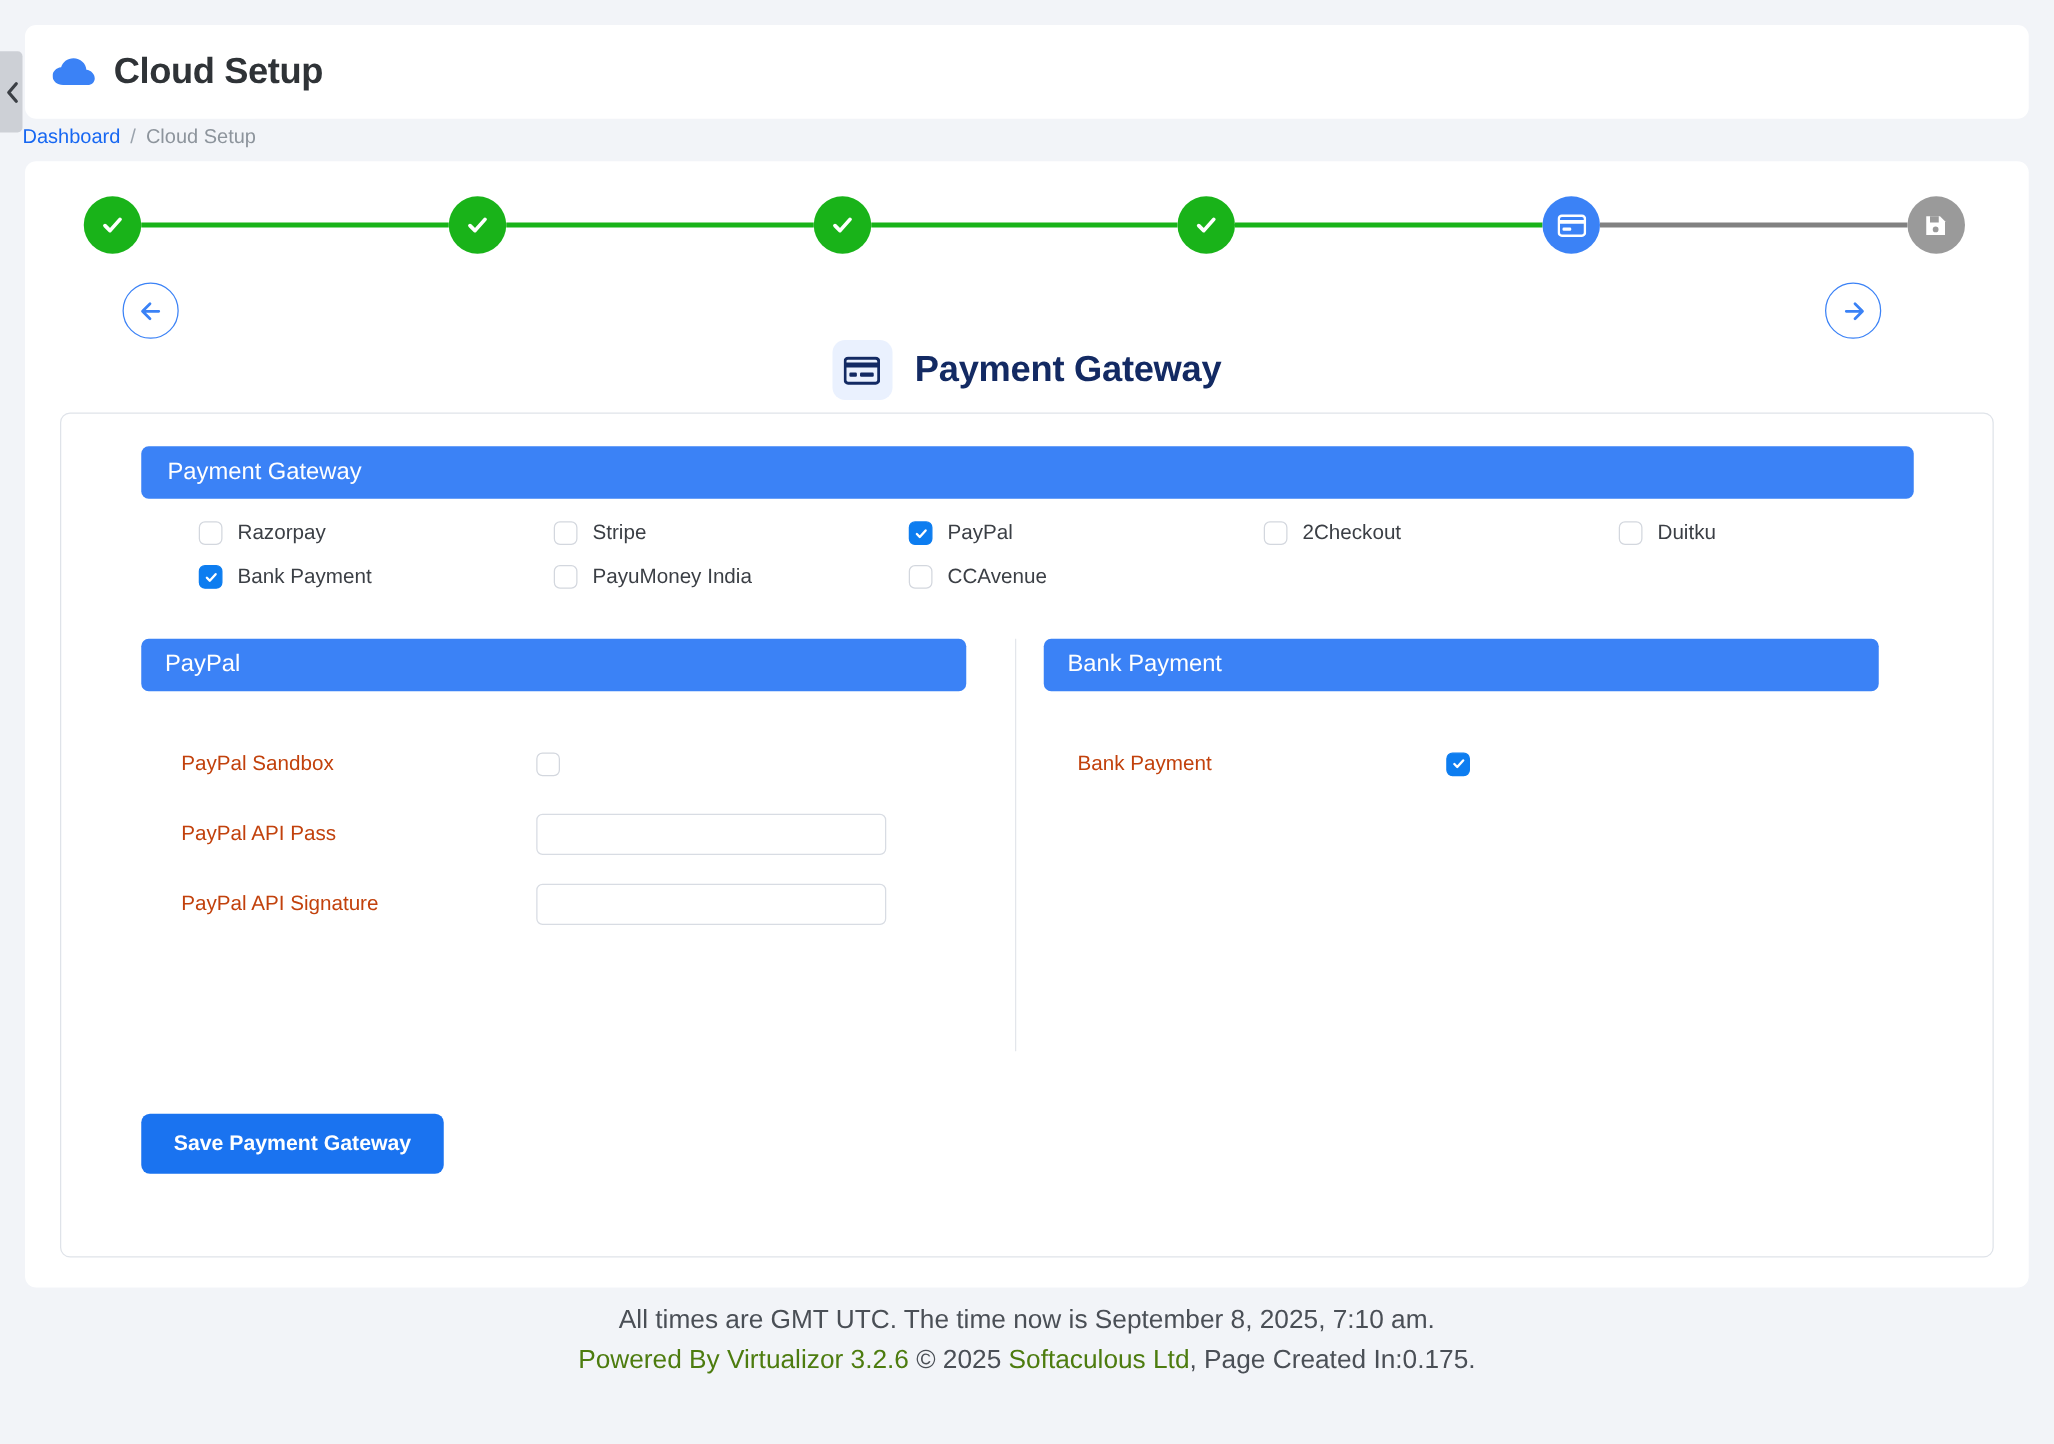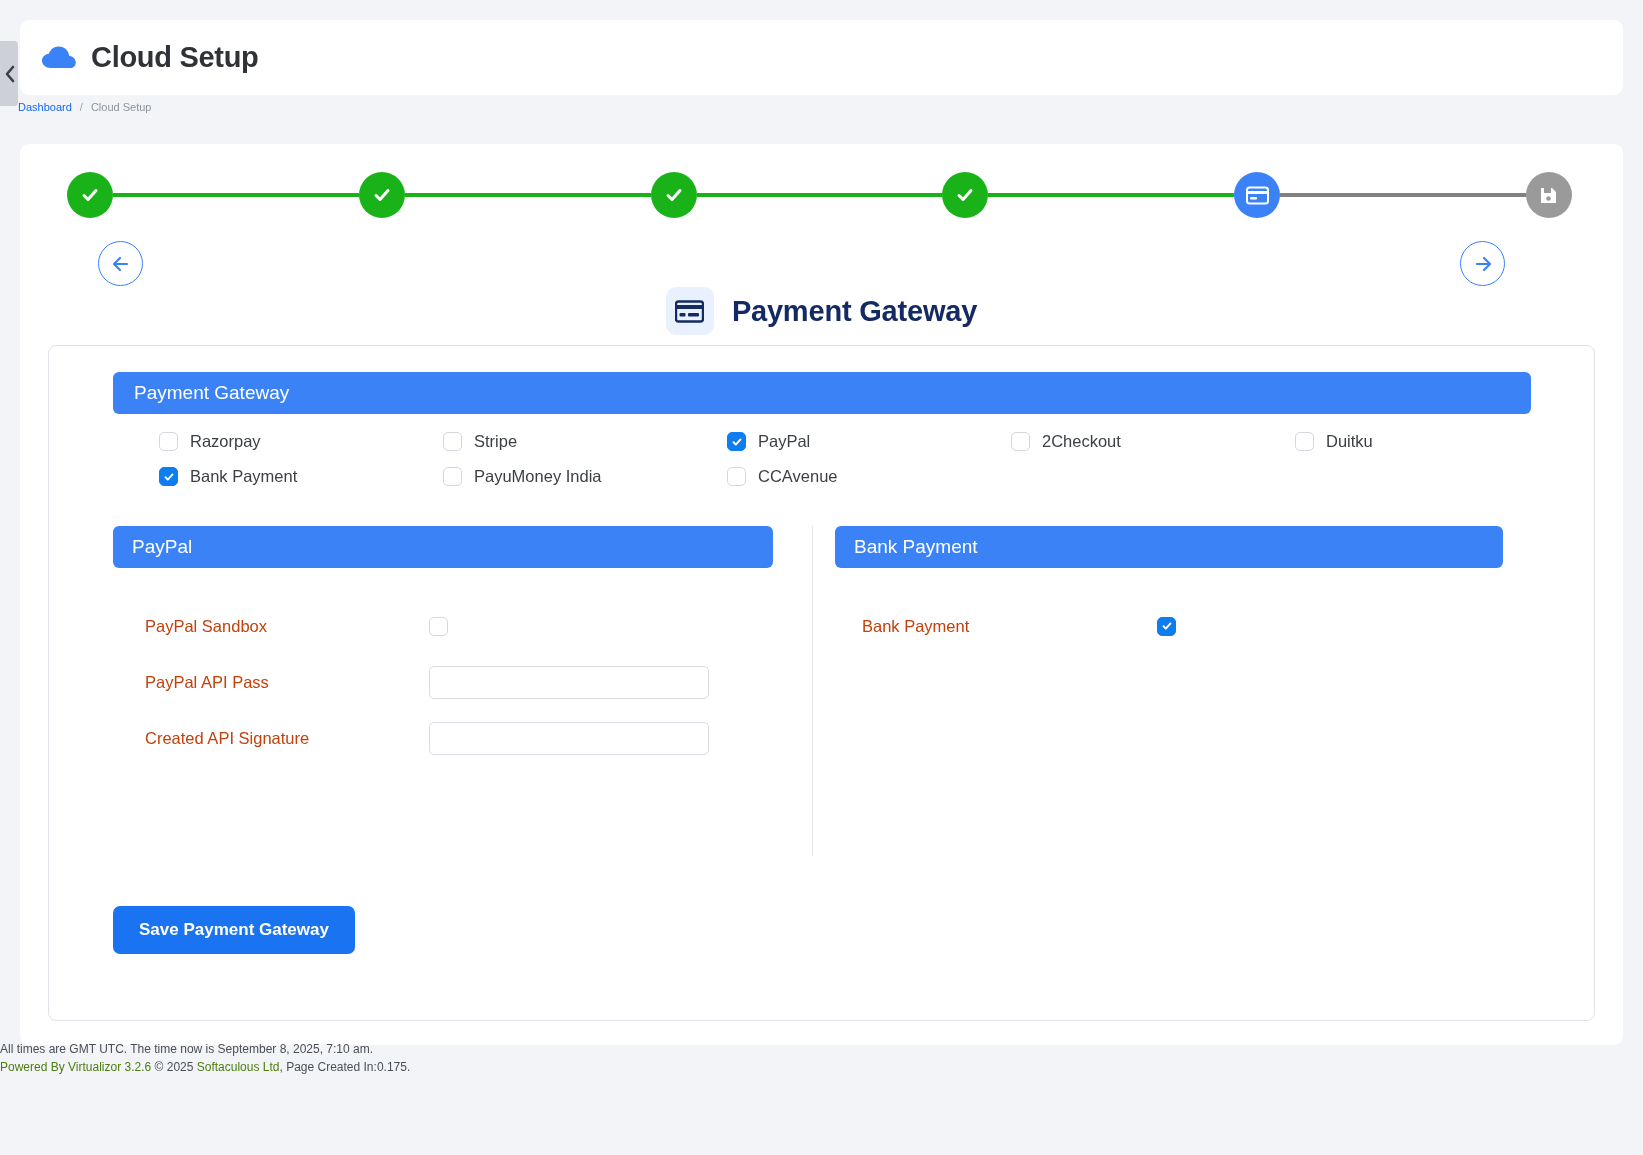--- a/index.html
+++ b/index.html
@@ -33,29 +33,29 @@
   }
   .header-inner { display: flex; align-items: center; gap: 15px; padding-left: 22px; }
   .cloud-icon { display:block; }
   .app-title {
     font-size: 29px; font-weight: 700; color: #2f3337; letter-spacing: -0.3px;
   }
 
   
   .breadcrumb {
     position: absolute; left: 18px; top: 101px;
-    font-size: 11px; display: flex; align-items: center; gap: 8px;
+    font-size: 16px; display: flex; align-items: center; gap: 8px;
   }
   .bc-link { color: #1767f2; cursor: pointer; }
   .bc-sep { color: #9aa3ad; }
   .bc-current { color: #8d949c; }
 
   
   .main-card {
-    position: absolute; left: 20px; top: 144px;
+    position: absolute; left: 20px; top: 129px;
     width: 1603px; height: 901px;
     background: #ffffff;
     border-radius: 9px;
   }
 
   
   .stepper {
     position: absolute; left: 47px; top: 25px;
     width: 1505px; height: 52px;
     display: flex; align-items: center;
@@ -166,21 +166,21 @@
     height: 48px; padding: 0 26px;
     background: #1a73f0; color: #fff;
     border: none; border-radius: 7px;
     font-size: 17px; font-weight: 600; cursor: pointer;
     font-family: "Liberation Sans", sans-serif;
   }
 
   
   .footer {
     position: absolute; left: 0; top: 1040px; width: 100%;
-    text-align: left; font-size: 12px; color: #4a4f56; line-height: 1.5;
+    text-align: center; font-size: 21px; color: #4a4f56; line-height: 1.5;
   }
   .footer a { color: #4d7c0f; text-decoration: none; cursor: pointer; }
 </style>
 </head>
 <body>
 
 <div class="page">
 
   <div class="collapse-tab">
     <svg width="11" height="18" viewBox="0 0 11 18">
@@ -338,21 +338,21 @@
               <span class="lbl">PayPal Sandbox</span>
               <span class="cb">
                 
               </span>
             </div>
             <div class="form-row">
               <span class="lbl">PayPal API Pass</span>
               <input class="txt-input" type="text" value="" style="">
             </div>
             <div class="form-row">
-              <span class="lbl">Created API Signature</span>
+              <span class="lbl">PayPal API Signature</span>
               <input class="txt-input" type="text" value="" style="">
             </div>
           </div>
         </div>
 
         <div class="subpanel-divider">
           <div class="vline"></div>
         </div>
 
         <div class="subpanel subpanel-right">

